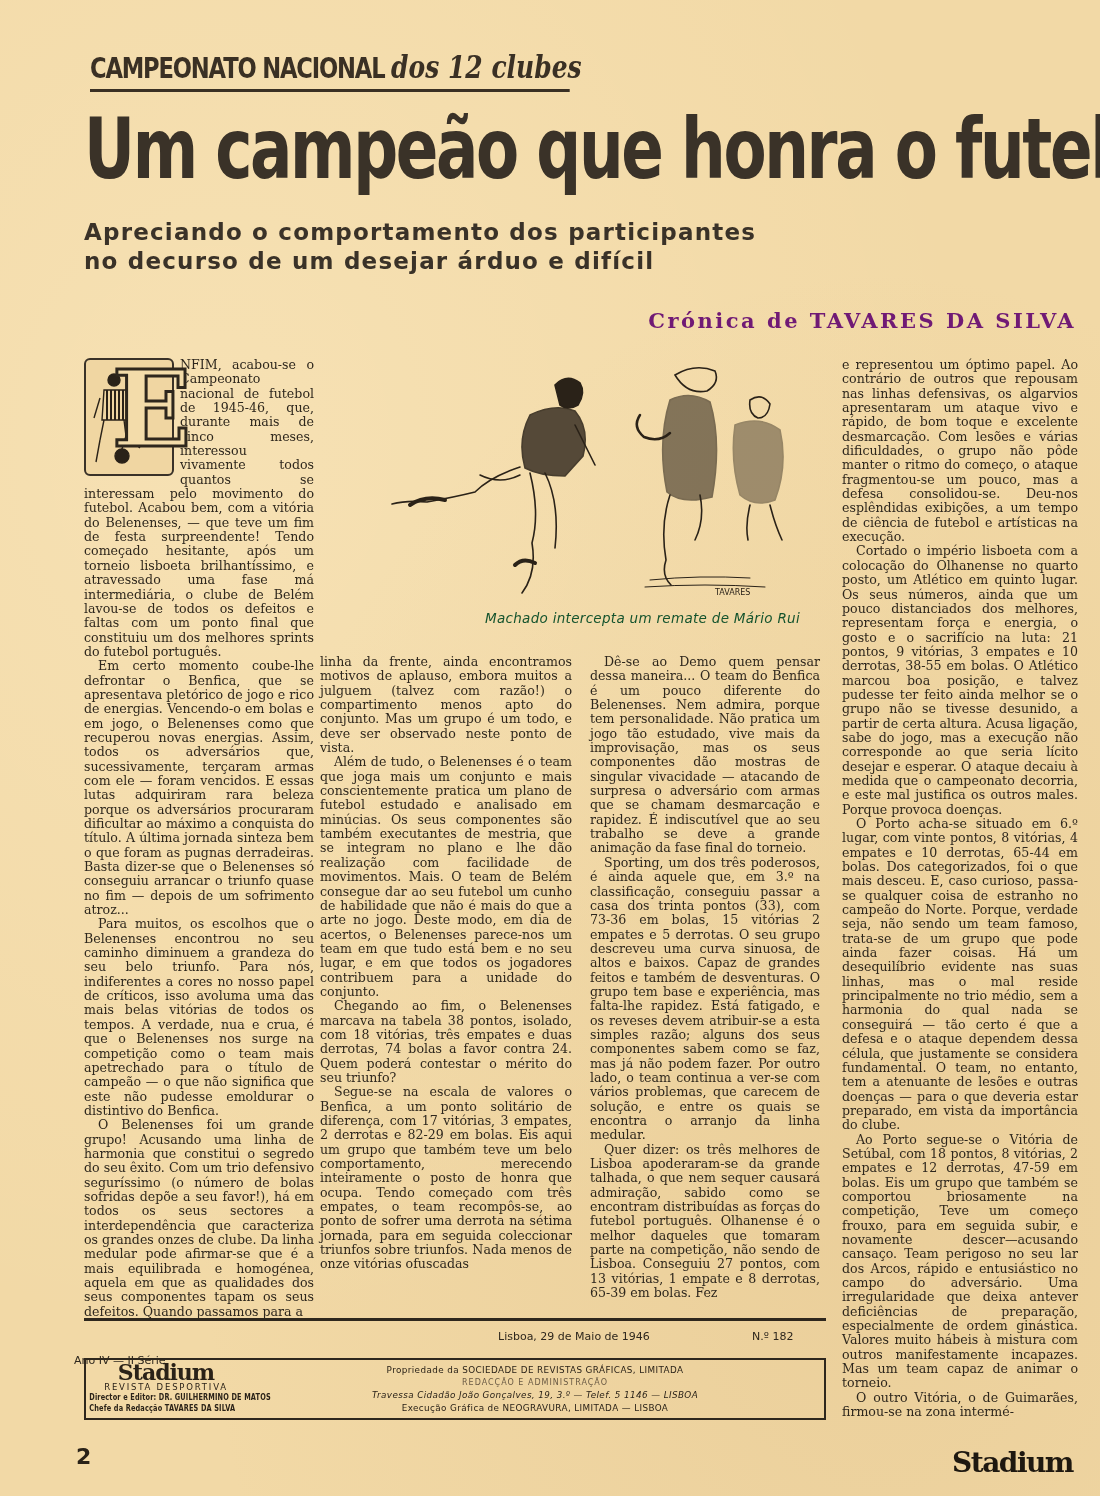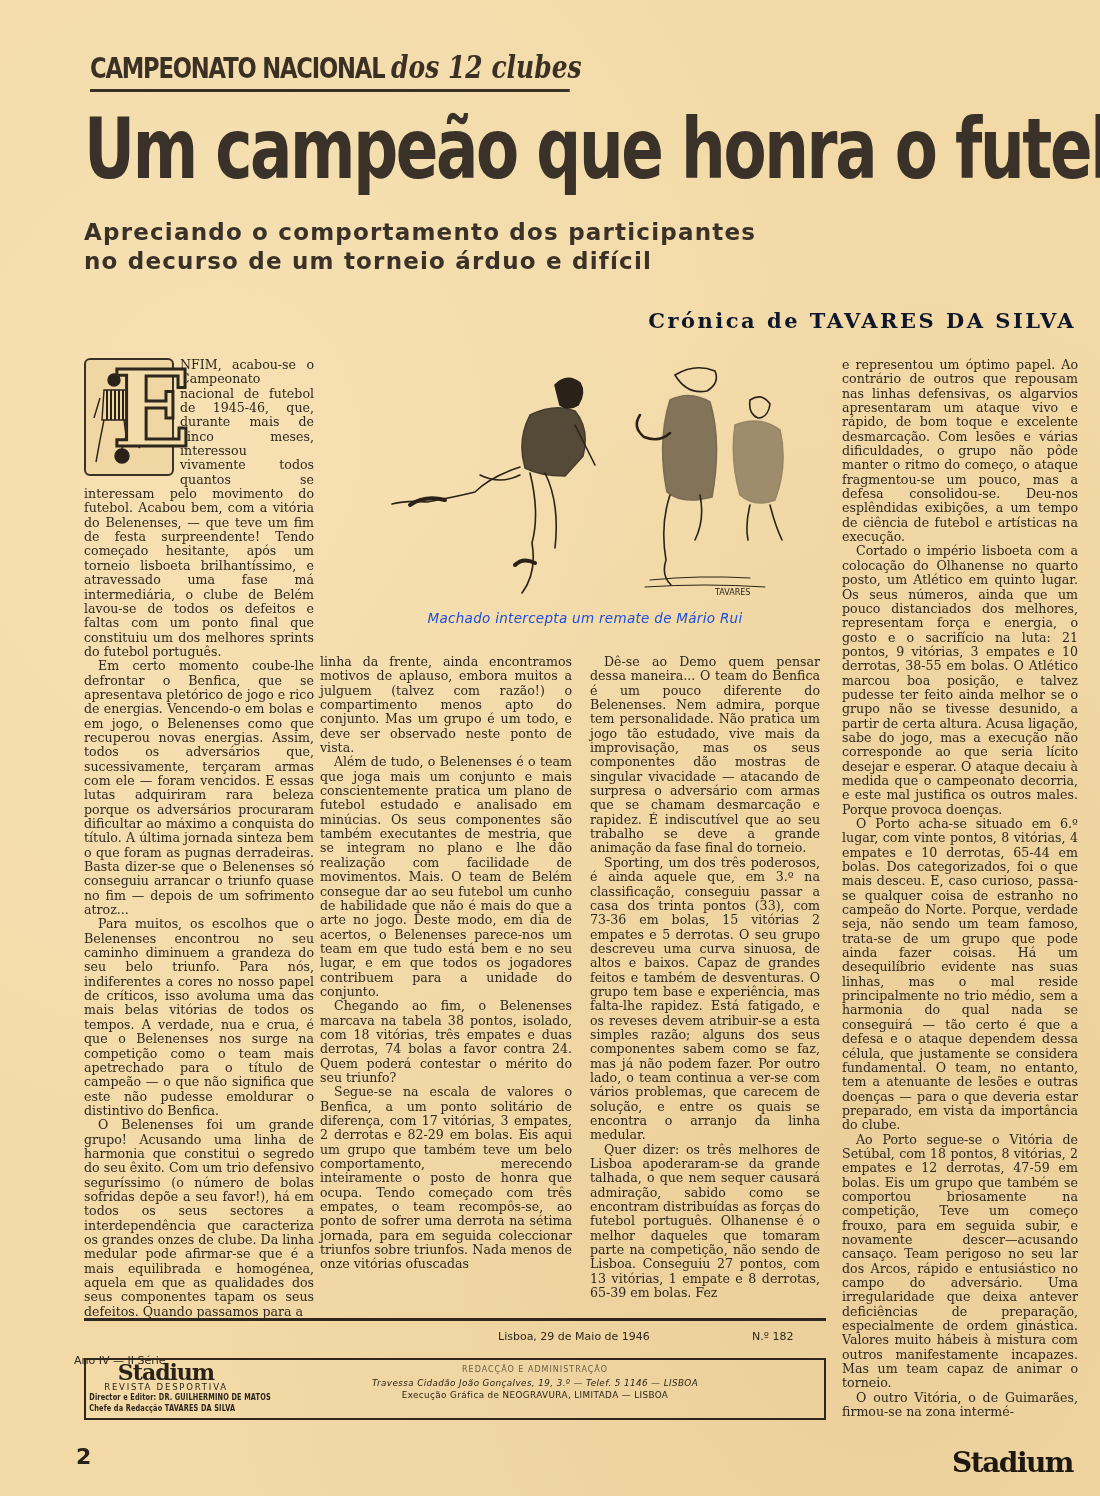--- a/index.html
+++ b/index.html
@@ -42,21 +42,21 @@
   }
   .subhead {
     left: 84px; top: 218px;
     font-family: "DejaVu Sans", sans-serif;
     font-weight: bold; font-size: 23px; letter-spacing: 1.2px;
     line-height: 29px; color: #3a3228;
   }
   .byline {
     right: 24px; top: 308px;
     font-family: "DejaVu Serif", serif; font-weight: bold;
-    font-size: 21px; letter-spacing: 2.5px; color: #0f172a;
+    font-size: 21px; letter-spacing: 2.5px; color: #701a75;
   }
 
   
   .col {
     font-size: 12.6px; line-height: 14.35px; text-align: justify;
     hyphens: manual; color: #2e271d;
   }
   .col p { text-indent: 14px; }
   .col p.noindent { text-indent: 0; }
   .col1 { left: 84px; top: 358px; width: 230px; }
@@ -74,23 +74,23 @@
     font-family: "DejaVu Serif", serif; font-size: 104px; line-height: 1;
     color: #f3dcaa; -webkit-text-stroke: 3px #2e271d; font-weight: bold;
   }
   .dropcap-figure {
     position: absolute; left: 4px; top: 8px;
   }
 
   
   .illustration { left: 370px; top: 355px; width: 430px; height: 250px; }
   .caption {
-    left: 370px; top: 610px; width: 430px; text-align: center;
+    left: 370px; top: 610px; width: 430px; text-align: right;
     font-family: "DejaVu Sans", sans-serif; font-style: italic;
-    font-size: 13.5px; color: #1d4ed8; letter-spacing: 0.3px;
+    font-size: 13.5px; color: #14532d; letter-spacing: 0.3px;
   }
 
   
   .rule { left: 84px; top: 1318px; width: 742px; height: 3px; background: #2e271d; }
   .issue-line {
     top: 1330px; font-family: "DejaVu Sans", sans-serif; font-size: 11px; color: #2e271d;
   }
   .masthead-box {
     left: 84px; top: 1358px; width: 742px; height: 62px;
     border: 2px solid #2e271d; display: flex;
@@ -123,21 +123,21 @@
 
 <div class="abs kicker">
   <span>CAMPEONATO NACIONAL</span>
   <span class="script">dos 12 clubes</span>
 </div>
 
 <div class="abs headline">Um campeão que honra o futebol português</div>
 
 <div class="abs subhead">
   <div>Apreciando o comportamento dos participantes</div>
-  <div>no decurso de um torneio árduo e difícil</div>
+  <div>no decurso de um desejar árduo e difícil</div>
 </div>
 
 <div class="abs byline">Crónica de TAVARES DA SILVA</div>
 
 <div class="abs illustration">
   <svg width="430" height="250" viewBox="0 0 430 250">
     <g fill="none" stroke="#2a2218" stroke-width="1.6" stroke-linecap="round">
 
       <path d="M185 30 q12 -12 25 -2 q6 10 -2 22 q-10 6 -18 0 z" fill="#2a2218"></path>
       <path d="M160 60 q25 -12 45 -4 q15 18 8 45 l-18 20 q-25 0 -40 -8 q-8 -28 5 -53z" fill="#3a3024" opacity="0.85"></path>
@@ -216,20 +216,21 @@
 <div class="abs issue-line" style="left:752px;text-align:right;">N.º 182</div>
 
 <div class="abs masthead-box">
   <div class="mh-left">
     <div class="mh-logo">Stadium</div>
     <div class="mh-small">REVISTA DESPORTIVA</div>
     <div class="mh-cond">Director e Editor: DR. GUILHERMINO DE MATOS</div>
     <div class="mh-cond">Chefe da Redacção   TAVARES DA SILVA</div>
   </div>
   <div class="mh-right">
+    <div>Propriedade da SOCIEDADE DE REVISTAS GRÁFICAS, LIMITADA</div>
     <div class="light">REDACÇÃO E ADMINISTRAÇÃO</div>
     <div class="it">Travessa Cidadão João Gonçalves, 19, 3.º — Telef. 5 1146 — LISBOA</div>
     <div>Execução Gráfica de NEOGRAVURA, LIMITADA — LISBOA</div>
   </div>
 </div>
 
 <div class="abs page-num">2</div>
 <div class="abs footer-logo">Stadium</div>
 
 </body></html>

